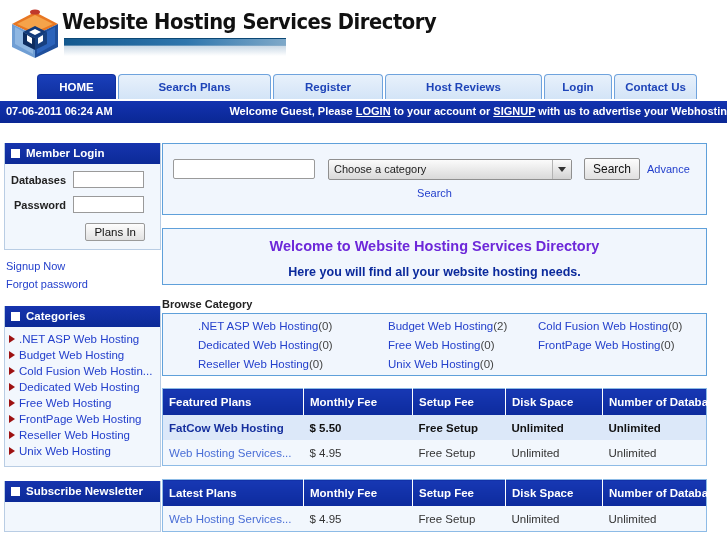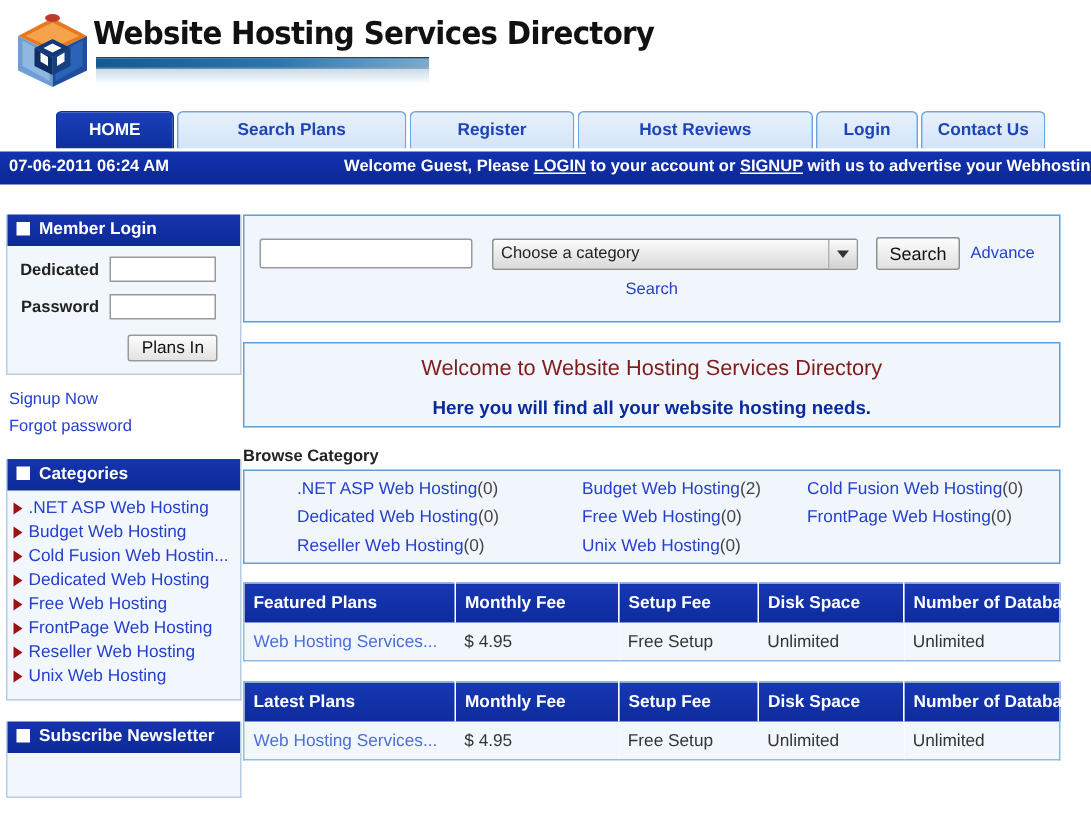--- a/index.html
+++ b/index.html
@@ -327,22 +327,22 @@
   }
 
   .welcome-panel {
     height: 57px;
     margin-bottom: 13px;
     text-align: center;
     padding-top: 9px;
     box-sizing: border-box;
   }
   .welcome-panel .w1 {
-    color: #7f1d1d;
-    font-weight: normal;
+    color: #6d28d9;
+    font-weight: bold;
     font-size: 14.5px;
     margin-bottom: 11px;
   }
   .welcome-panel .w2 {
     color: #0b2a9c;
     font-weight: bold;
     font-size: 12.5px;
   }
 
   .browse-title {
@@ -463,21 +463,21 @@
 <div class="page">
 
   <div class="sidebar">
 
     <div class="box">
       <div class="box-head">
         <span class="sq"></span><span>Member Login</span>
       </div>
       <div class="box-body">
         <div class="form-row">
-          <label>Dedicated</label>
+          <label>Databases</label>
           <input class="txt" type="text" value="" style="">
         </div>
         <div class="form-row">
           <label>Password</label>
           <input class="txt" type="password" value="" style="">
         </div>
         <div class="btn-row">
           <button class="btn">Plans In</button>
         </div>
       </div>
@@ -579,20 +579,27 @@
       <thead>
         <tr>
           <th class="c1">Featured Plans</th>
           <th class="c2">Monthly Fee</th>
           <th class="c3">Setup Fee</th>
           <th class="c4">Disk Space</th>
           <th class="c5">Number of Databases</th>
         </tr>
       </thead>
       <tbody>
+        <tr class="r-featured">
+          <td class="name"><a href="#">FatCow Web Hosting</a></td>
+          <td>$ 5.50</td>
+          <td>Free Setup</td>
+          <td>Unlimited</td>
+          <td>Unlimited</td>
+        </tr>
         <tr class="r-alt">
           <td class="name"><a href="#">Web Hosting Services...</a></td>
           <td>$ 4.95</td>
           <td>Free Setup</td>
           <td>Unlimited</td>
           <td>Unlimited</td>
         </tr>
       </tbody>
     </table>
 

